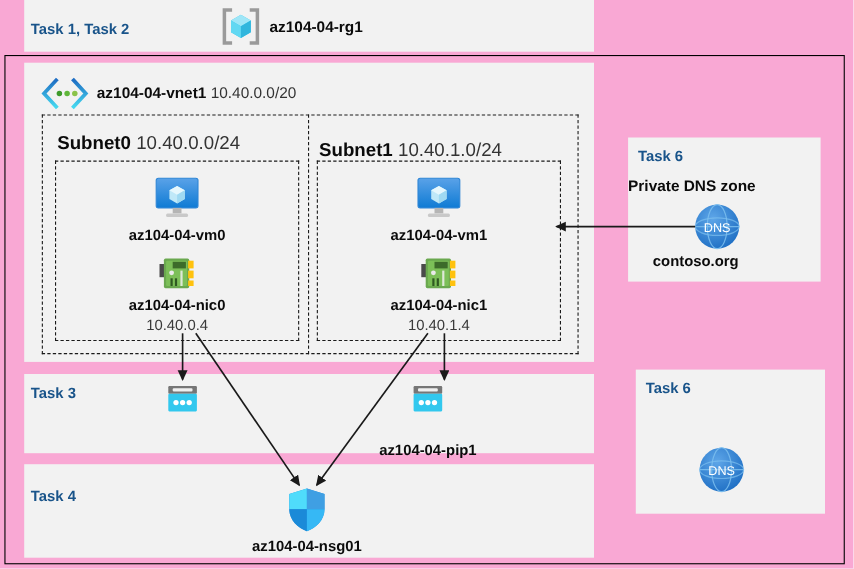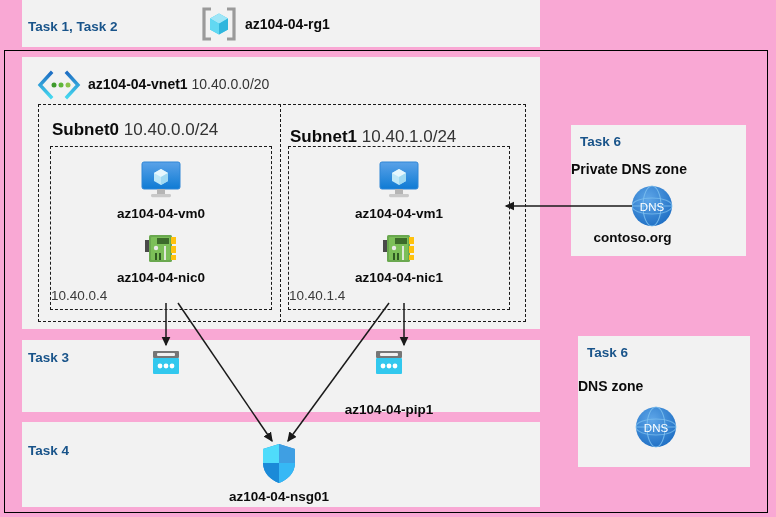--- a/index.html
+++ b/index.html
@@ -69,20 +69,21 @@
     font-size: 13.5px;
     white-space: nowrap;
     text-align: center;
   }
   .node-sub {
     position: absolute;
     color: #3a3a3a;
     font-weight: normal;
     font-size: 13.5px;
     white-space: nowrap;
+    text-align: center;
   }
   .res-title {
     position: absolute;
     font-size: 14px;
     white-space: nowrap;
     color: #0b0b0b;
   }
   .res-title b { font-weight: bold; }
   .res-title span.cidr { font-weight: normal; color: #333333; }
   .subnet-title {
@@ -304,21 +305,20 @@
       <ellipse cx="22" cy="22" rx="9" ry="20" fill="none" stroke="#7dc0ef" stroke-width="1.1" opacity="0.85"></ellipse>
       <line x1="2" y1="22" x2="42" y2="22" stroke="#7dc0ef" stroke-width="1.1" opacity="0.85"></line>
       <ellipse cx="22" cy="22" rx="20" ry="8" fill="none" stroke="#7dc0ef" stroke-width="1.1" opacity="0.7"></ellipse>
       <text x="22" y="27" font-family="'Liberation Sans',sans-serif" font-size="11.5" fill="#ffffff" text-anchor="middle">DNS</text>
     </svg>
   </div>
   <div class="node-label" style="left:545px; top:230px; width:175px;">contoso.org</div>
 
   <div class="panel task6-panel"></div>
   <div class="task-label" style="left:587px; top:345px;">Task 6</div>
-  <div class="zone-title" style="left:578px; top:378px; width:172px;">DNS zone</div>
 
   <div class="icon" style="left:634px; top:405px; width:44px; height:44px;">
     <svg class="svg-ico" width="44" height="44" viewBox="0 0 44 44">
       <defs>
         <radialGradient id="dnsg6" cx="40%" cy="32%" r="72%">
           <stop offset="0%" stop-color="#5ea6e8"></stop>
           <stop offset="100%" stop-color="#1f6fc4"></stop>
         </radialGradient>
       </defs>
       <circle cx="22" cy="22" r="20" fill="url(#dnsg6)"></circle>

